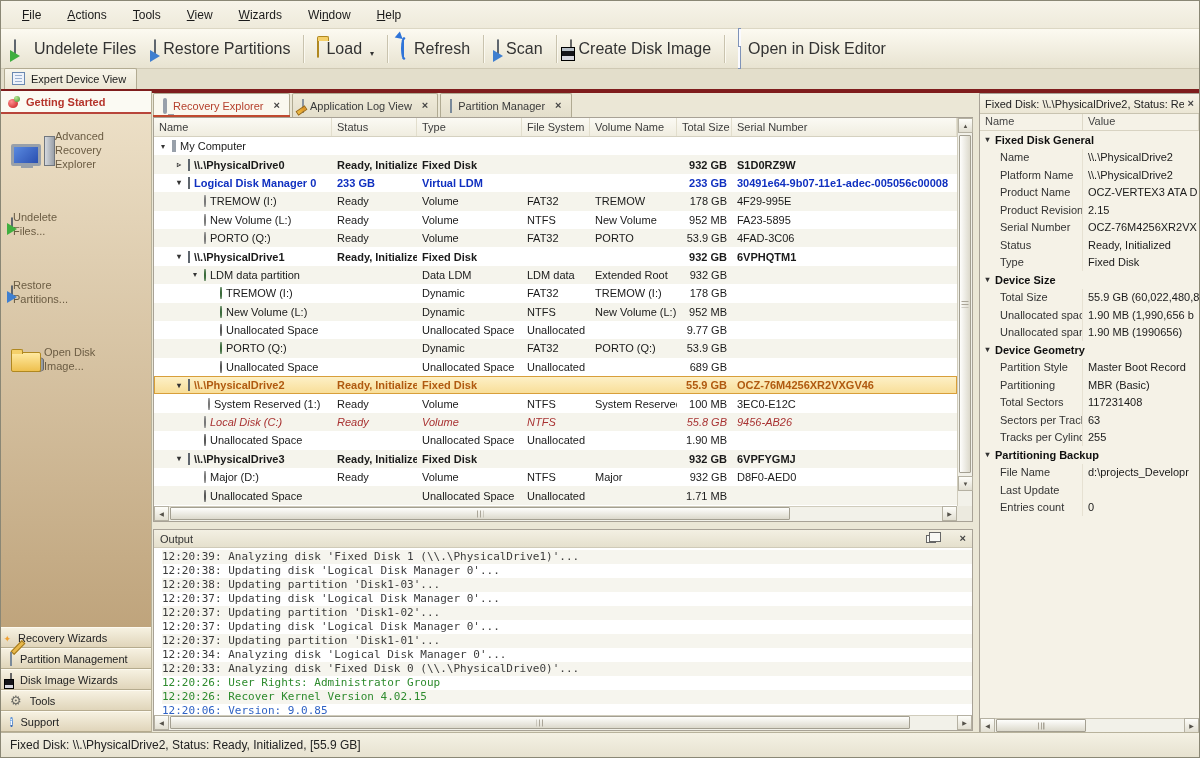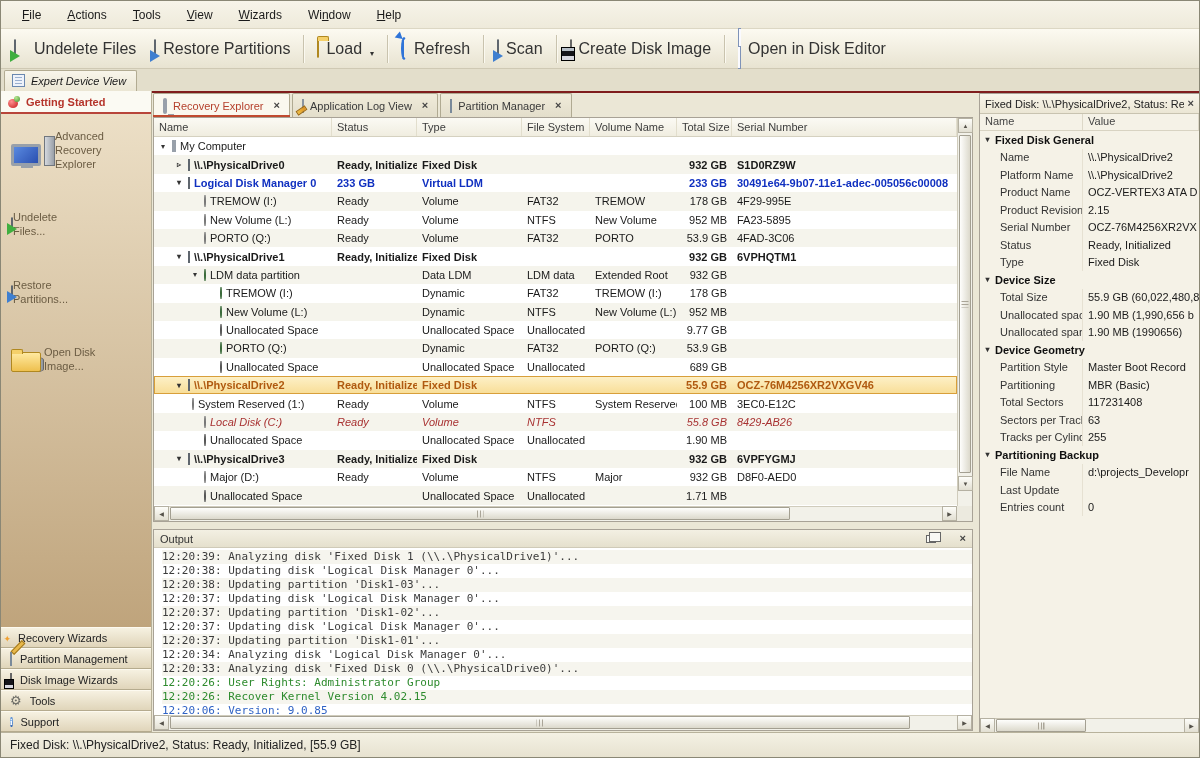--- a/index.html
+++ b/index.html
@@ -14,21 +14,21 @@
     background:linear-gradient(#f7f4e9,#eeeadb); border-bottom:1px solid #dcd7c4; font-size:12px; }
   .menu-item { padding:4px 13px; cursor:default; }
   .menu-item u { text-decoration:underline; }
   
   #toolbar { height:40px; display:flex; align-items:center; padding:0 4px;
     background:linear-gradient(#fcfaf1,#e8e3d1); border-bottom:1px solid #cfc9b4; }
   .tbtn { display:flex; align-items:center; gap:7px; padding:3px 9px; font-size:12px; color:#333; border-radius:2px; }
   .tsep { width:1px; height:28px; background:#c9c3ae; box-shadow:1px 0 0 #fbf9f0; margin:0 4px; }
   .caret { font-size:8px; color:#333; margin-left:1px; align-self:flex-end; }
   
-  #viewstrip { height:24px; background:#e3decb; border-bottom:2px solid #7f1d1d; display:flex; align-items:flex-end;font-style:italic; }
+  #viewstrip { height:24px; background:#e3decb; border-bottom:4px solid #7f1d1d; display:flex; align-items:flex-end; }
   #viewtab { display:flex; align-items:center; gap:6px; margin-left:3px; padding:3px 10px 4px 7px; font-size:11px;
     background:linear-gradient(#f8f5ea,#ebe6d4); border:1px solid #b2ab92; border-bottom:none; border-radius:2px 2px 0 0; }
   
   #sidebar { position:absolute; left:0; top:90px; width:151px; bottom:25px; display:flex; flex-direction:column; border-right:1px solid #b8b29a; }
   #main-tabs { position:absolute; left:152px; top:92px; width:820px; height:24px; display:flex; }
   #tablewrap { position:absolute; left:152px; top:116px; width:820px; height:405px;
     border:1px solid #a8a296; background:#fff; display:grid;
     grid-template-columns:1fr 15px; grid-template-rows:19px 1fr 15px; }
   #output { position:absolute; left:152px; top:528px; width:820px; height:202px;
     border:1px solid #a8a296; background:#fff; display:flex; flex-direction:column; }
@@ -500,21 +500,21 @@
           <span>\\.\PhysicalDrive2</span>
         </div>
         <div class="td">Ready, Initialized</div>
         <div class="td">Fixed Disk</div>
         <div class="td"></div>
         <div class="td"></div>
         <div class="td num">55.9 GB</div>
         <div class="td">OCZ-76M4256XR2VXGV46</div>
       </div>
       <div class="trow v-normal">
-        <div class="td namecell" style="padding-left: 24px; align-items: flex-end;">
+        <div class="td namecell" style="padding-left: 40px; align-items: flex-end;">
           <span class="twist"></span>
           <span class="iw"><span class="plat"></span></span>
           <span>System Reserved (1:)</span>
         </div>
         <div class="td">Ready</div>
         <div class="td">Volume</div>
         <div class="td">NTFS</div>
         <div class="td">System Reserved</div>
         <div class="td num">100 MB</div>
         <div class="td">3EC0-E12C</div>
@@ -523,21 +523,21 @@
         <div class="td namecell" style="padding-left: 36px;">
           <span class="twist"></span>
           <span class="iw"><span class="plat"></span></span>
           <span>Local Disk (C:)</span>
         </div>
         <div class="td">Ready</div>
         <div class="td">Volume</div>
         <div class="td">NTFS</div>
         <div class="td"></div>
         <div class="td num">55.8 GB</div>
-        <div class="td">8429-AB26</div>
+        <div class="td">9456-AB26</div>
       </div>
       <div class="trow v-normal">
         <div class="td namecell" style="padding-left: 36px;">
           <span class="twist"></span>
           <span class="iw"><span class="sphx"></span></span>
           <span>Unallocated Space</span>
         </div>
         <div class="td"></div>
         <div class="td">Unallocated Space</div>
         <div class="td">Unallocated</div>

